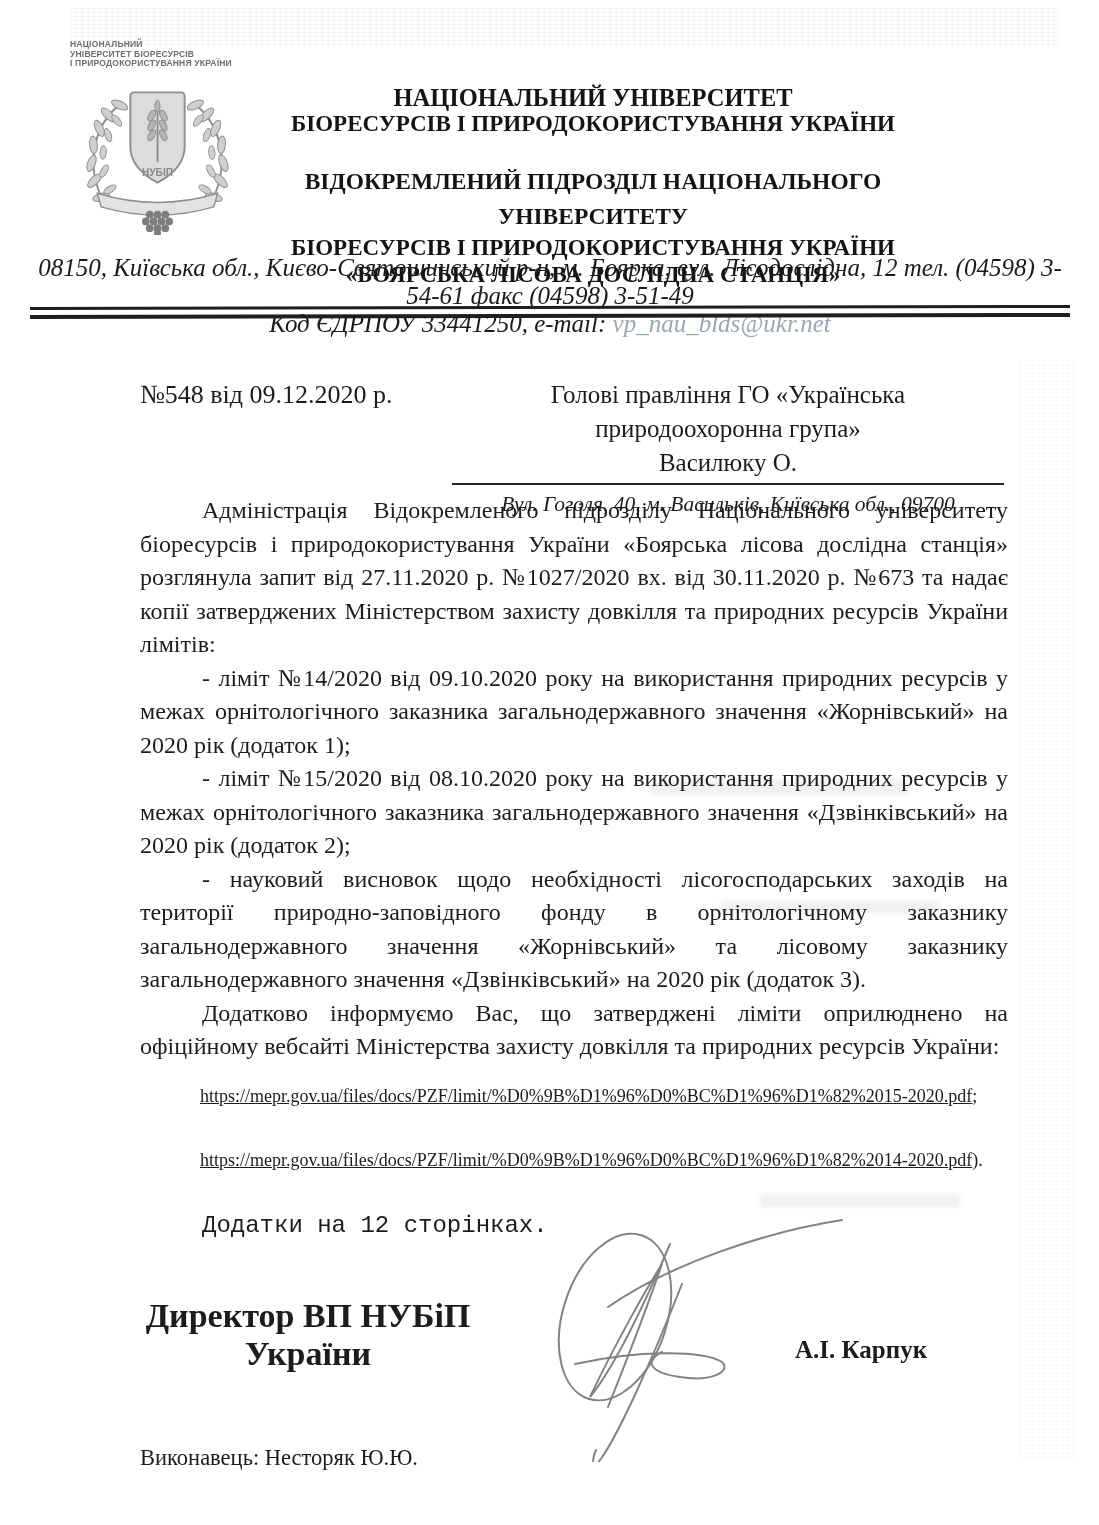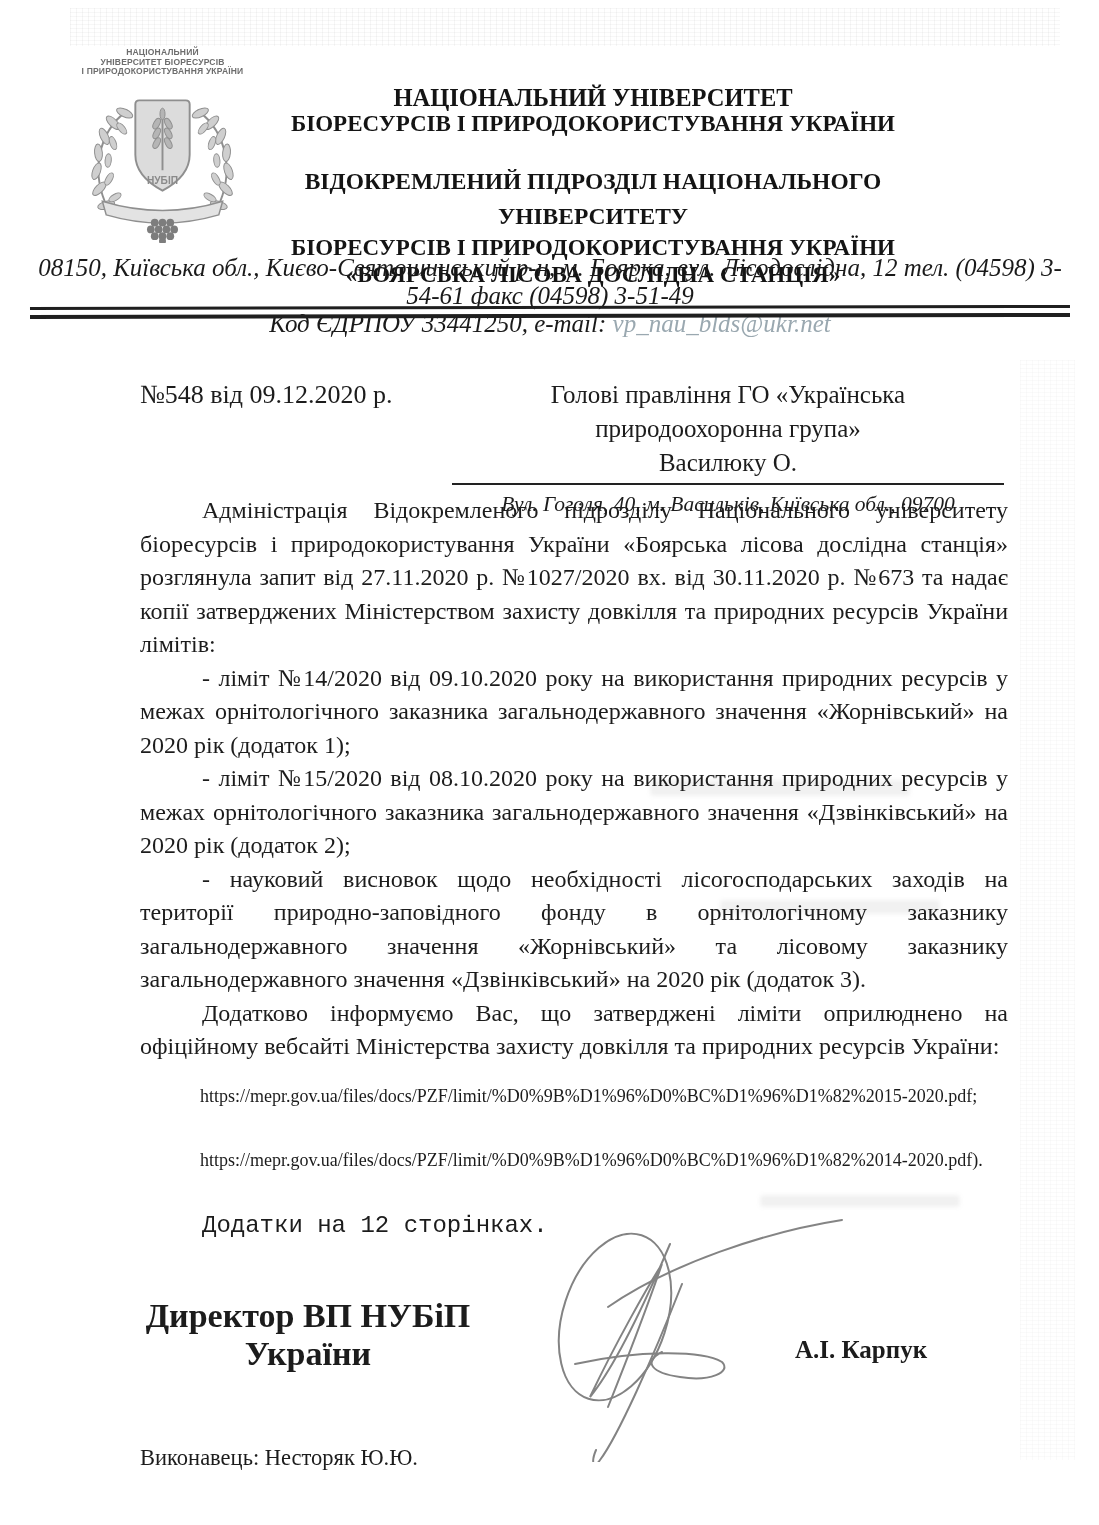--- a/index.html
+++ b/index.html
@@ -14,21 +14,21 @@
     background:
       repeating-linear-gradient(90deg, rgba(80,80,80,.10) 0 1px, transparent 1px 6px),
       repeating-linear-gradient(180deg, rgba(80,80,80,.08) 0 1px, transparent 1px 4px);
     filter:blur(.6px);
   }
   .noise-top{left:70px;top:8px;width:990px;height:38px;opacity:.55;}
   .noise-right{left:1020px;top:360px;width:55px;height:1100px;opacity:.30;}
   .smudge{position:absolute;background:rgba(120,120,120,.10);filter:blur(2px);border-radius:4px;pointer-events:none;}
 
   
-  .emblem-wrap{position:absolute;left:70px;top:48px;width:185px;text-align:center;}
+  .emblem-wrap{position:absolute;left:70px;top:40px;width:185px;}
   .emblem-caption{
     font-family:"Liberation Sans", sans-serif;font-weight:bold;
     font-size:8.5px;line-height:9.5px;color:#6d6d6d;letter-spacing:.2px;
   }
   .emblem-svg{margin-top:4px;}
 
   .org-block{
     position:absolute;left:228px;top:84px;width:730px;text-align:center;
     font-weight:bold;color:#141414;
   }
@@ -60,21 +60,21 @@
   .recipient-addr{font-style:italic;font-size:21.5px;line-height:30px;padding-top:4px;}
 
   
   .body-col{
     position:absolute;left:140px;top:494px;width:868px;
     font-size:24px;line-height:33.5px;text-align:justify;
   }
   .body-col p{margin:0;text-indent:62px;}
   .links{margin-top:16px;margin-left:60px;text-align:left;font-size:18px;}
   .link-line{margin-bottom:31px;}
-  .url{color:#1c1c1c;text-align:center;}
+  .url{text-decoration:underline;color:#1c1c1c;text-align:center;}
   .attachments{margin-top:14px;font-family:Liberation Mono, monospace;}
 
   
   .sig-title{
     position:absolute;left:128px;top:1297px;width:360px;text-align:center;
     font-weight:bold;font-size:34px;line-height:38px;
   }
   .sig-name{position:absolute;left:795px;top:1336px;font-weight:bold;font-size:25px;}
   .sig-svg{position:absolute;left:520px;top:1192px;pointer-events:none;}
   .executor{position:absolute;left:140px;top:1445px;font-size:22.5px;}

